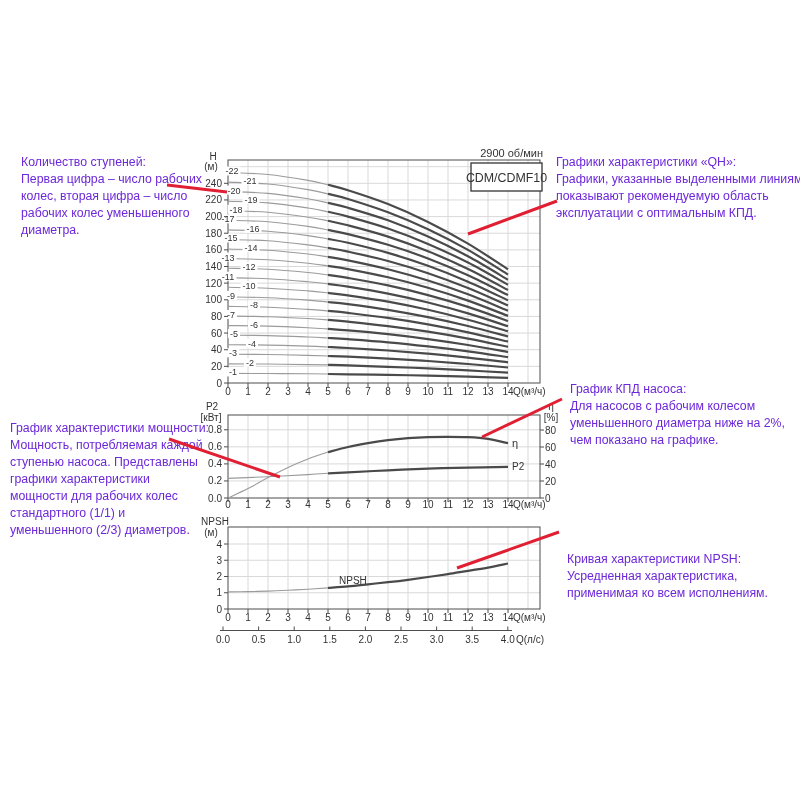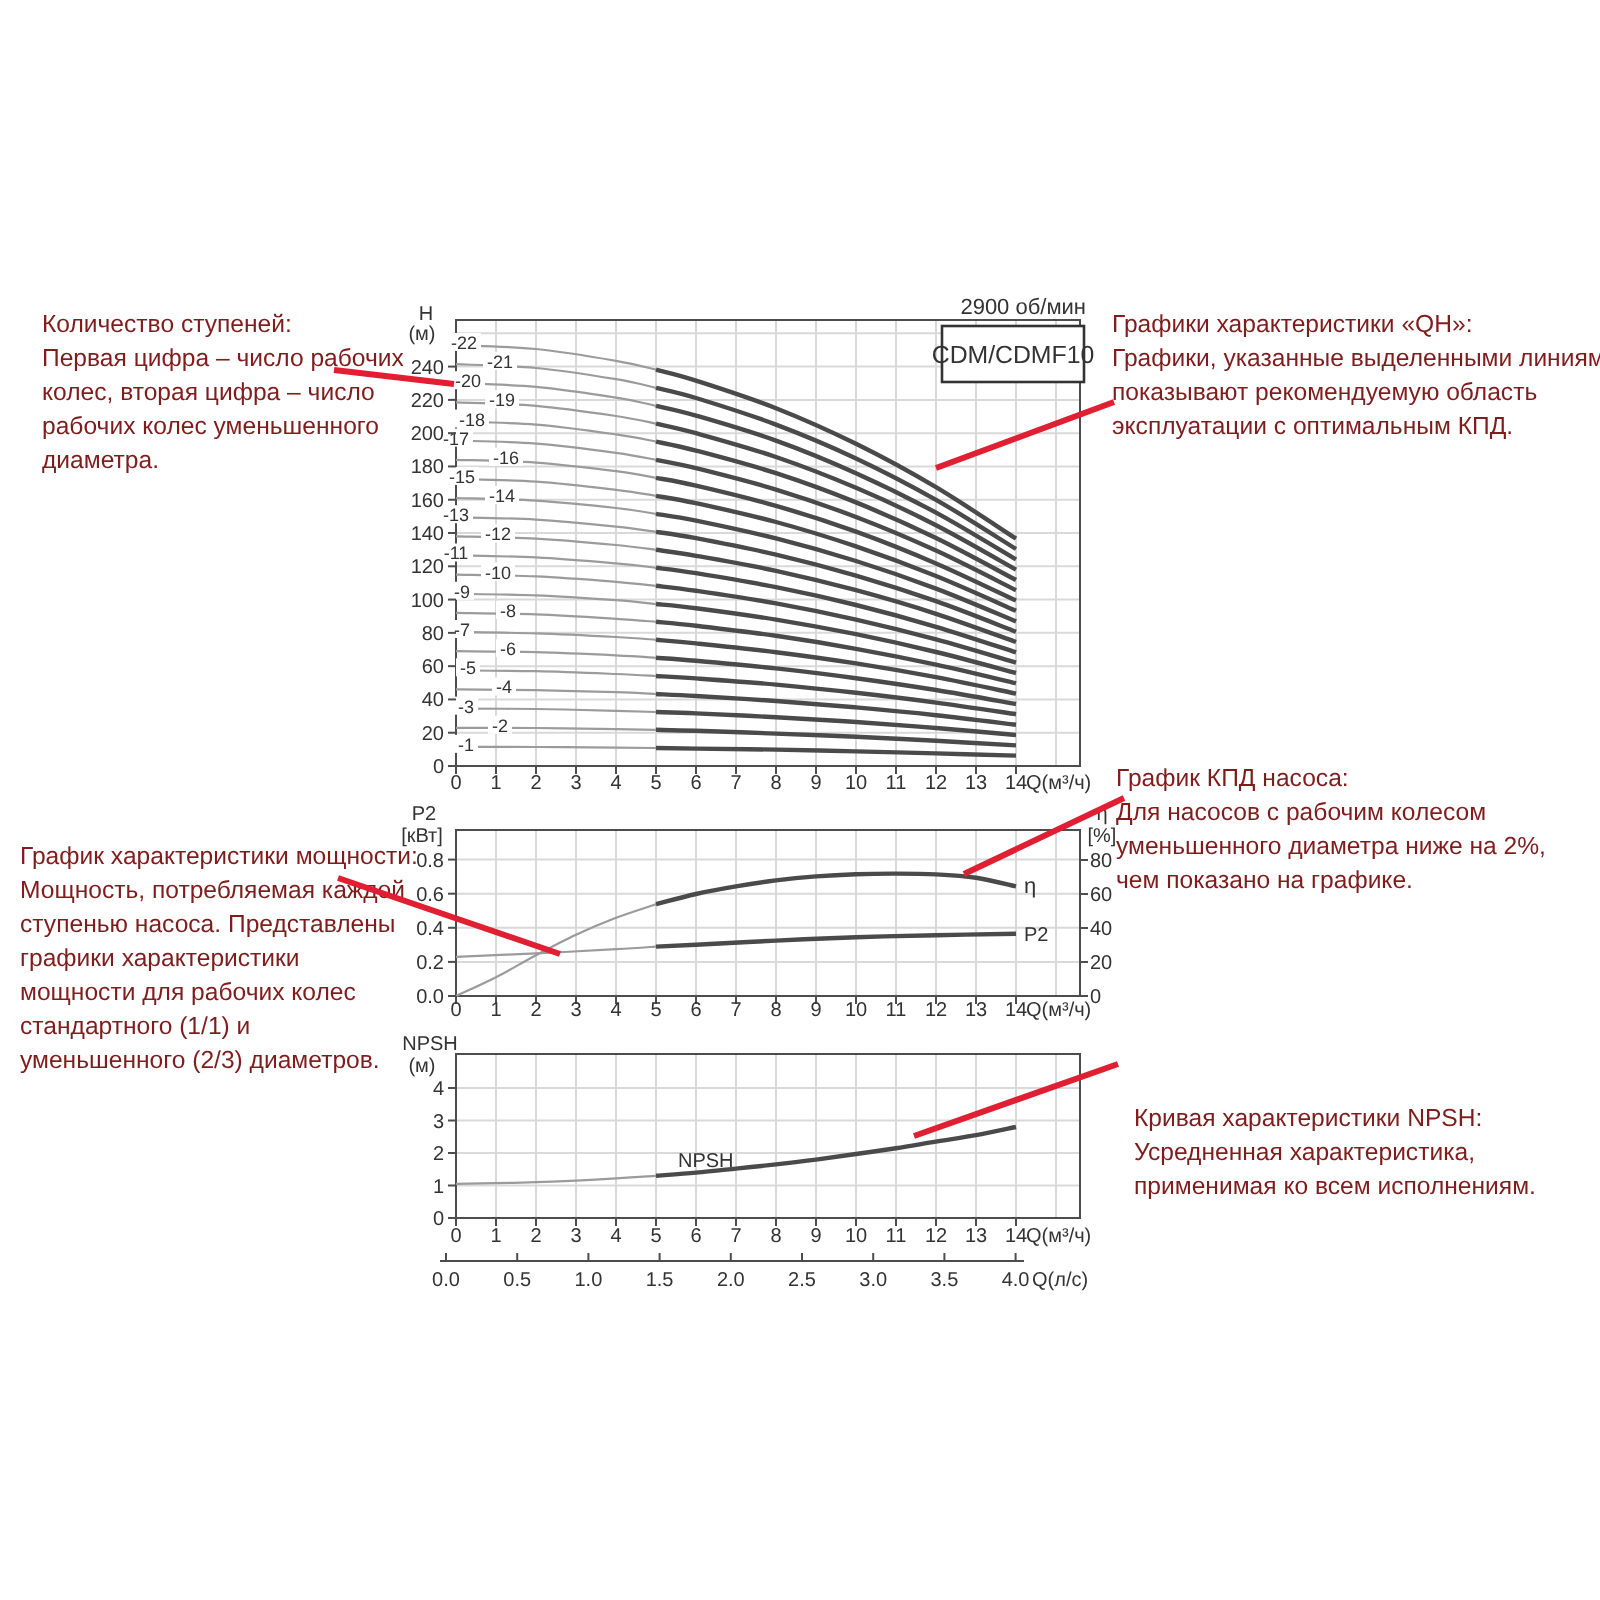--- a/index.html
+++ b/index.html
@@ -1,27 +1,27 @@
 <!DOCTYPE html>
 <html><head>
 <meta charset="utf-8">
 <style>
   html,body{margin:0;padding:0;background:#fff;}
   body{width:800px;height:800px;position:relative;overflow:hidden;
        font-family:"Liberation Sans",sans-serif;}
-  .note{position:absolute;color:#7f1d1d;font-size:12.3px;line-height:17px;white-space:nowrap;}
+  .note{position:absolute;color:#6d28d9;font-size:12.3px;line-height:17px;white-space:nowrap;}
   svg{position:absolute;left:0;top:0;}
 </style>
 </head>
 <body>
 
 <div class="note" style="left:21px;top:154px;">Количество ступеней:<br>Первая цифра – число рабочих<br>колес, вторая цифра – число<br>рабочих колес уменьшенного<br>диаметра.</div>
 <div class="note" style="left:556px;top:154px;">Графики характеристики «QH»:<br>Графики, указанные выделенными линиями,<br>показывают рекомендуемую область<br>эксплуатации с оптимальным КПД.</div>
 <div class="note" style="left:10px;top:372px;margin-top:48px;">График характеристики мощности:<br>Мощность, потребляемая каждой<br>ступенью насоса. Представлены<br>графики характеристики<br>мощности для рабочих колес<br>стандартного (1/1) и<br>уменьшенного (2/3) диаметров.</div>
-<div class="note" style="left:558px;top:381px;">График КПД насоса:<br>Для насосов с рабочим колесом<br>уменьшенного диаметра ниже на 2%,<br>чем показано на графике.</div>
+<div class="note" style="left:570px;top:381px;">График КПД насоса:<br>Для насосов с рабочим колесом<br>уменьшенного диаметра ниже на 2%,<br>чем показано на графике.</div>
 <div class="note" style="left:567px;top:551px;">Кривая характеристики NPSH:<br>Усредненная характеристика,<br>применимая ко всем исполнениям.</div>
 
 <svg id="chart-svg" width="800" height="800" viewBox="0 0 800 800">
     <g>
       <line x1="248" y1="160" x2="248" y2="383" stroke="#d9d9d9" stroke-width="1"></line>
       <line x1="268" y1="160" x2="268" y2="383" stroke="#d9d9d9" stroke-width="1"></line>
       <line x1="288" y1="160" x2="288" y2="383" stroke="#d9d9d9" stroke-width="1"></line>
       <line x1="308" y1="160" x2="308" y2="383" stroke="#d9d9d9" stroke-width="1"></line>
       <line x1="328" y1="160" x2="328" y2="383" stroke="#d9d9d9" stroke-width="1"></line>
       <line x1="348" y1="160" x2="348" y2="383" stroke="#d9d9d9" stroke-width="1"></line>

